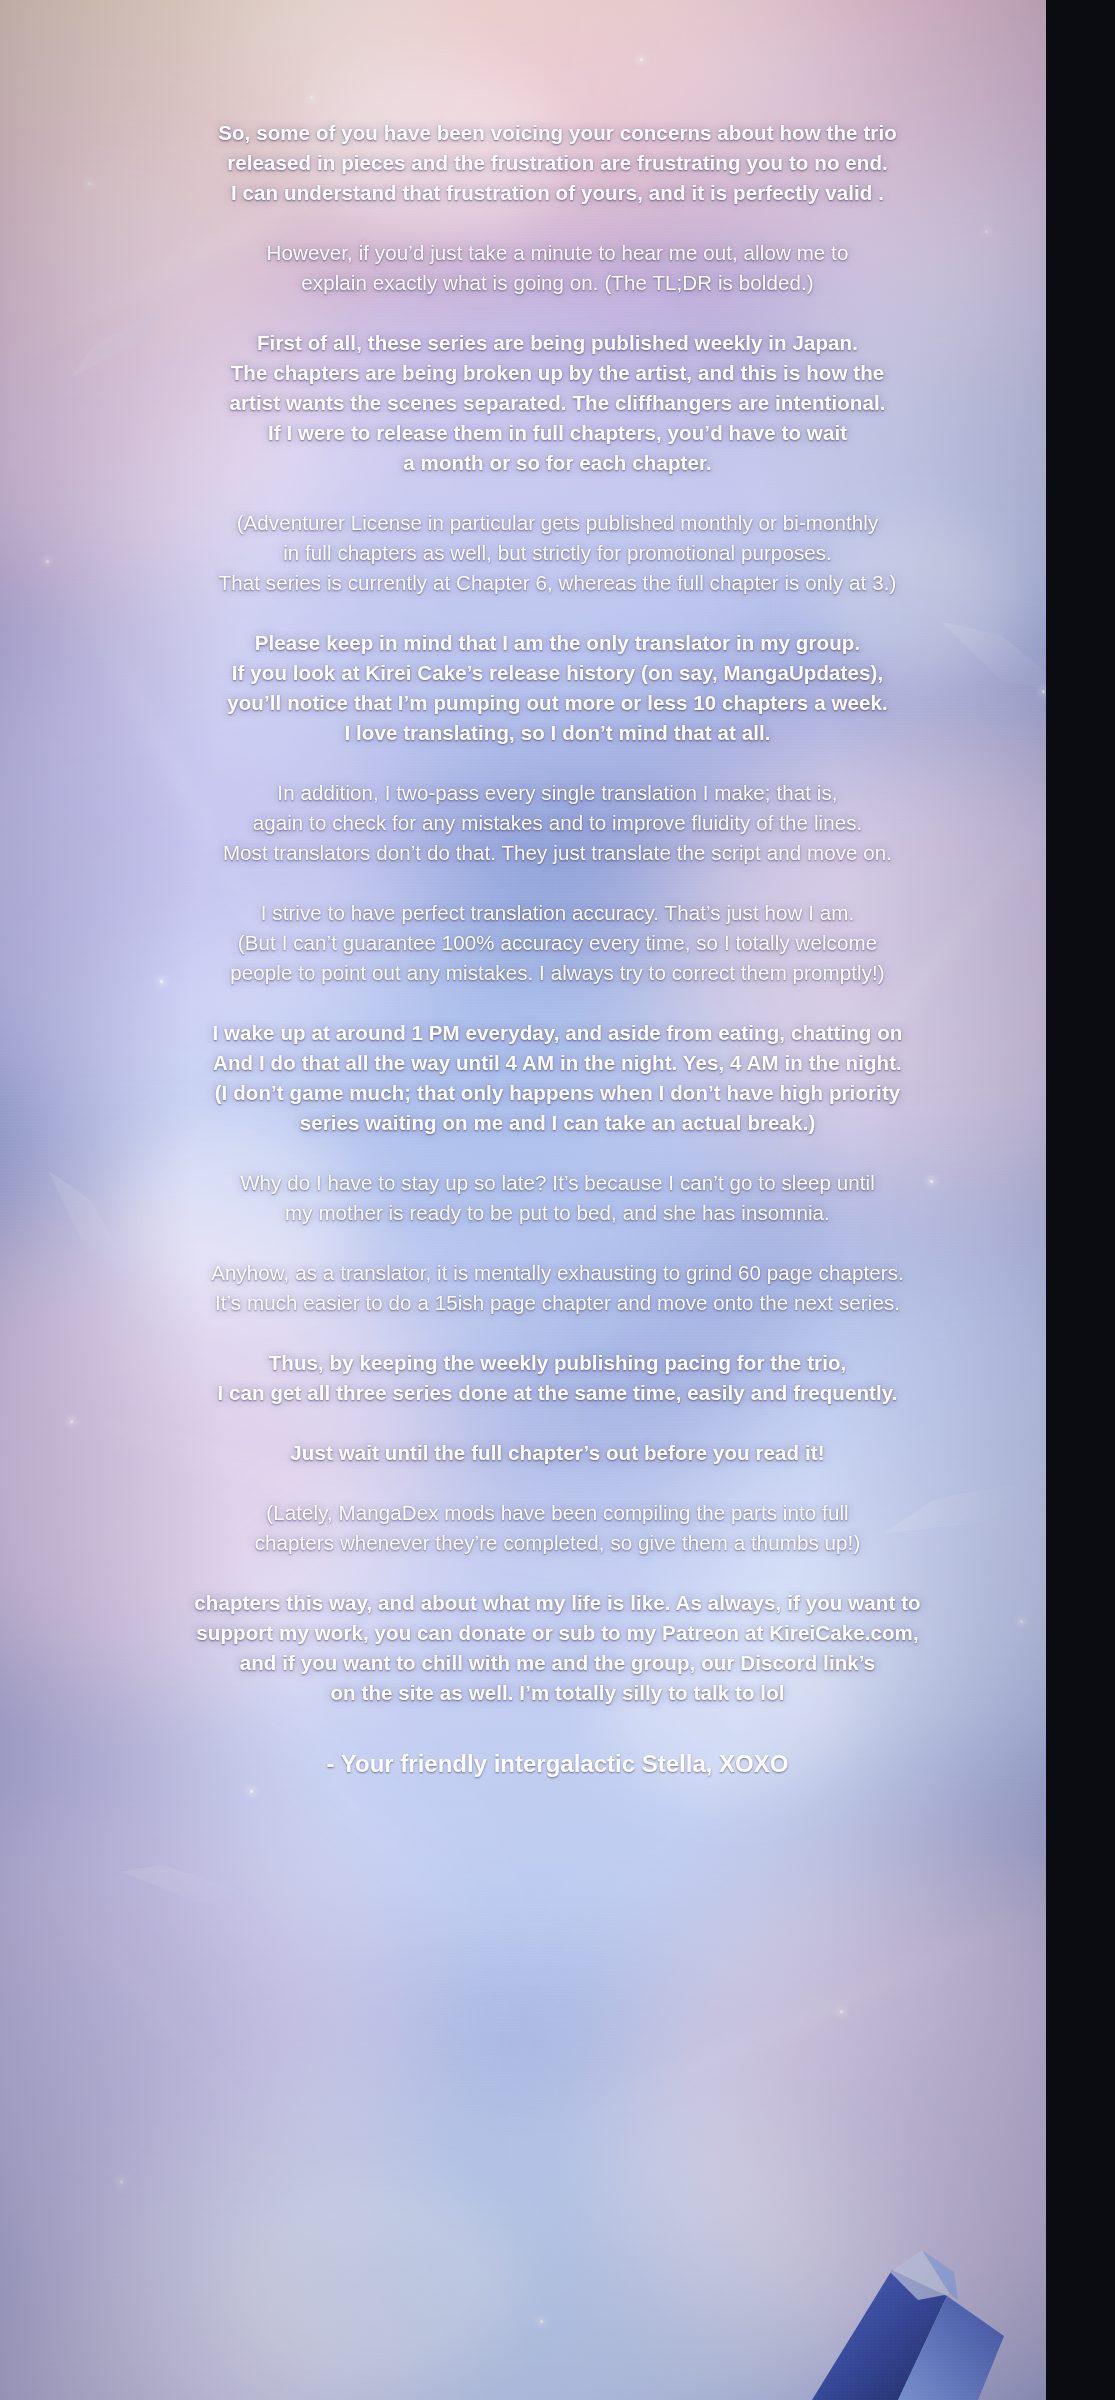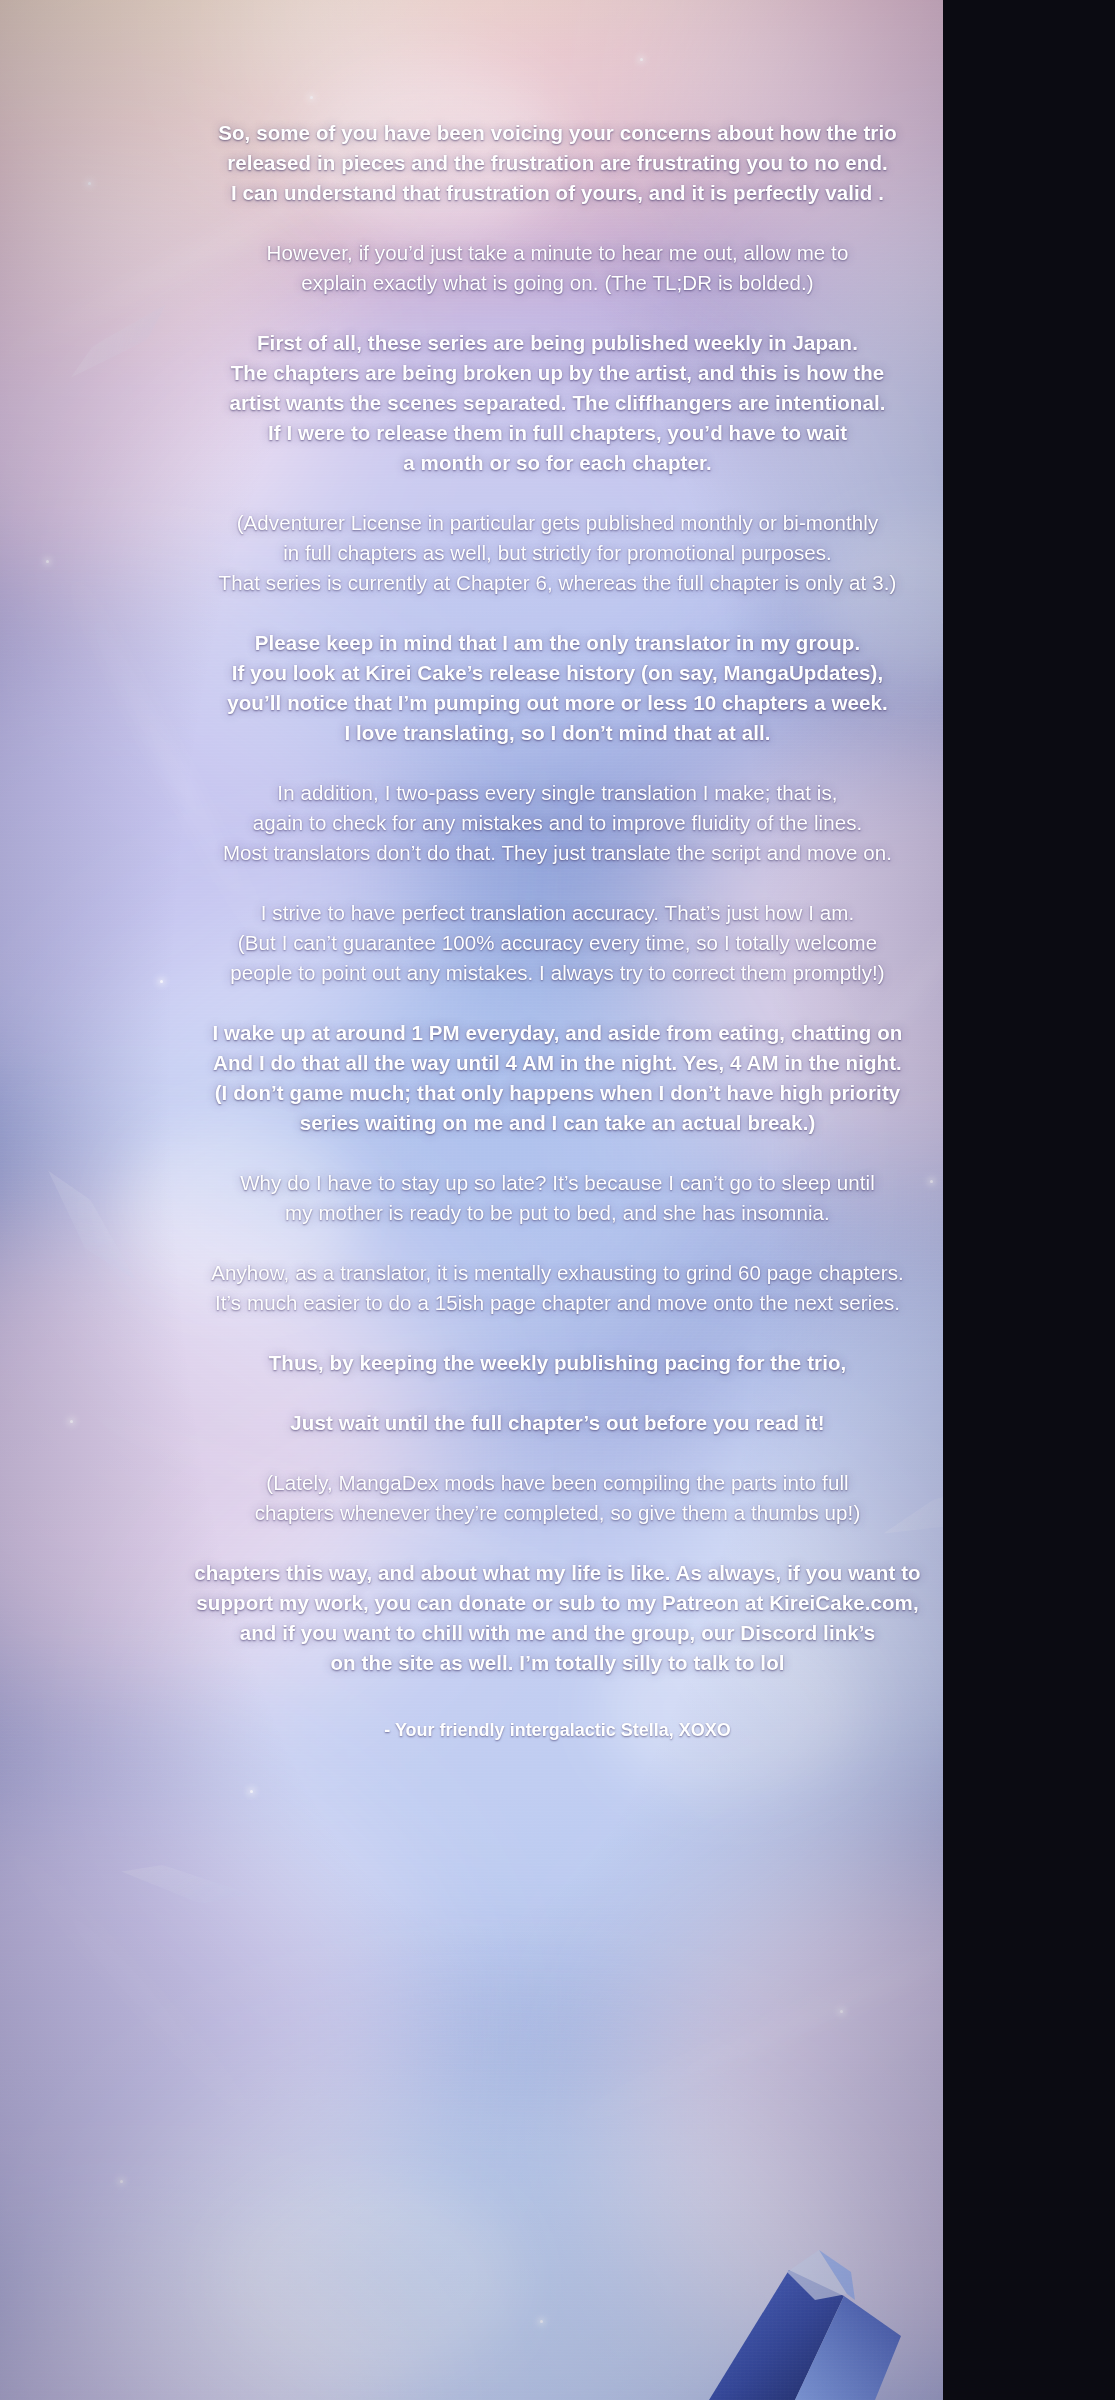--- a/index.html
+++ b/index.html
@@ -5,21 +5,21 @@
   html, body {
     margin: 0;
     padding: 0;
     background: #0b0b12;
   }
   body {
     font-family: "Liberation Sans", sans-serif;
   }
   #page {
     position: relative;
-    width: 943px;
+    width: 1046px;
     height: 2400px;
     overflow: hidden;
     background-color: #0c4a6e;
   }
   
   .bg-layer {
     position: absolute;
     inset: 0;
     pointer-events: none;
   }
@@ -85,21 +85,21 @@
     margin: 0 0 30px 0;
     text-shadow: 0 1px 2px rgba(40,30,80,.55), 0 0 10px rgba(60,50,110,.35);
     padding: 0 22px;
   }
   .para.bold {
     font-weight: bold;
   }
   .para .line { display: block; }
   .signature {
     margin-top: 42px;
-    font-size: 18px;
+    font-size: 24px;
     font-weight: bold;
     color: #ffffff;
     text-shadow: 0 1px 2px rgba(40,30,80,.55);
   }
   
   .ribbon {
     position: absolute;
     right: 34px;
     bottom: 0;
     width: 240px;
@@ -241,20 +241,21 @@
         <div class="para">
           <span class="line">Why do I have to stay up so late? It’s because I can’t go to sleep until</span>
           <span class="line">my mother is ready to be put to bed, and she has insomnia.</span>
         </div>
         <div class="para">
           <span class="line">Anyhow, as a translator, it is mentally exhausting to grind 60 page chapters.</span>
           <span class="line">It’s much easier to do a 15ish page chapter and move onto the next series.</span>
         </div>
         <div class="para bold">
           <span class="line">Thus, by keeping the weekly publishing pacing for the trio,</span>
+          <span class="line">I can get all three series done at the same time, easily and frequently.</span>
         </div>
         <div class="para bold">
           <span class="line">Just wait until the full chapter’s out before you read it!</span>
         </div>
         <div class="para">
           <span class="line">(Lately, MangaDex mods have been compiling the parts into full</span>
           <span class="line">chapters whenever they’re completed, so give them a thumbs up!)</span>
         </div>
         <div class="para bold">
           <span class="line">chapters this way, and about what my life is like. As always, if you want to</span>

